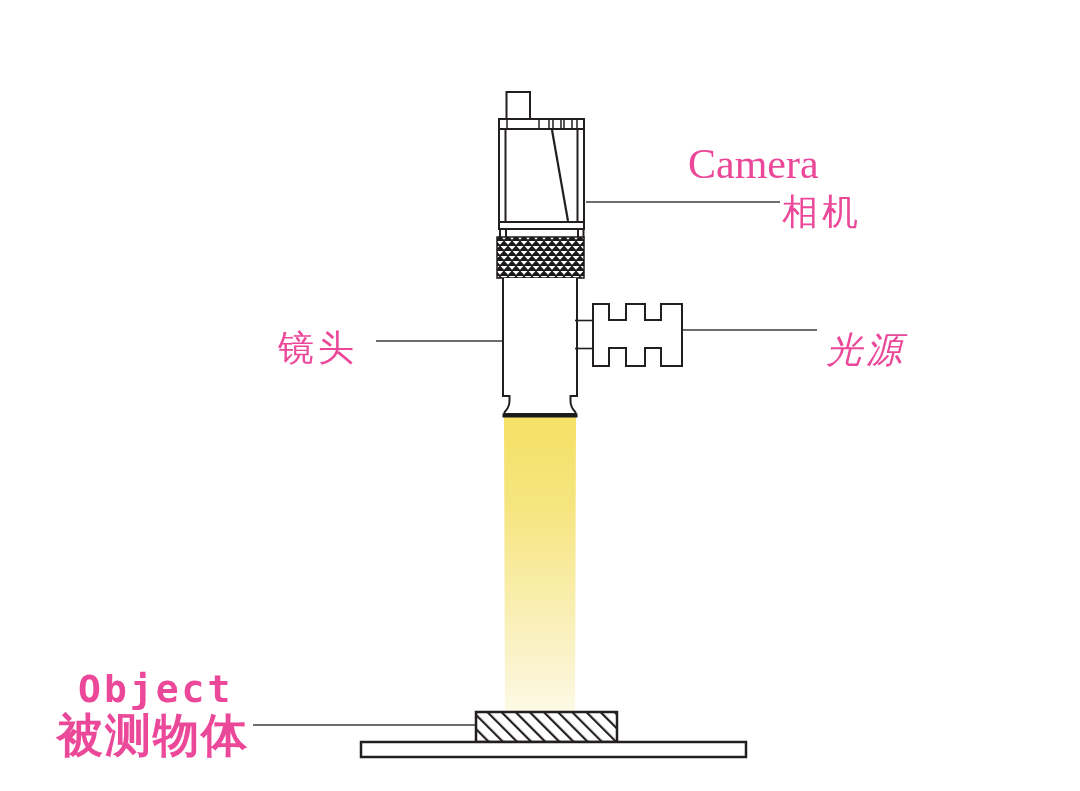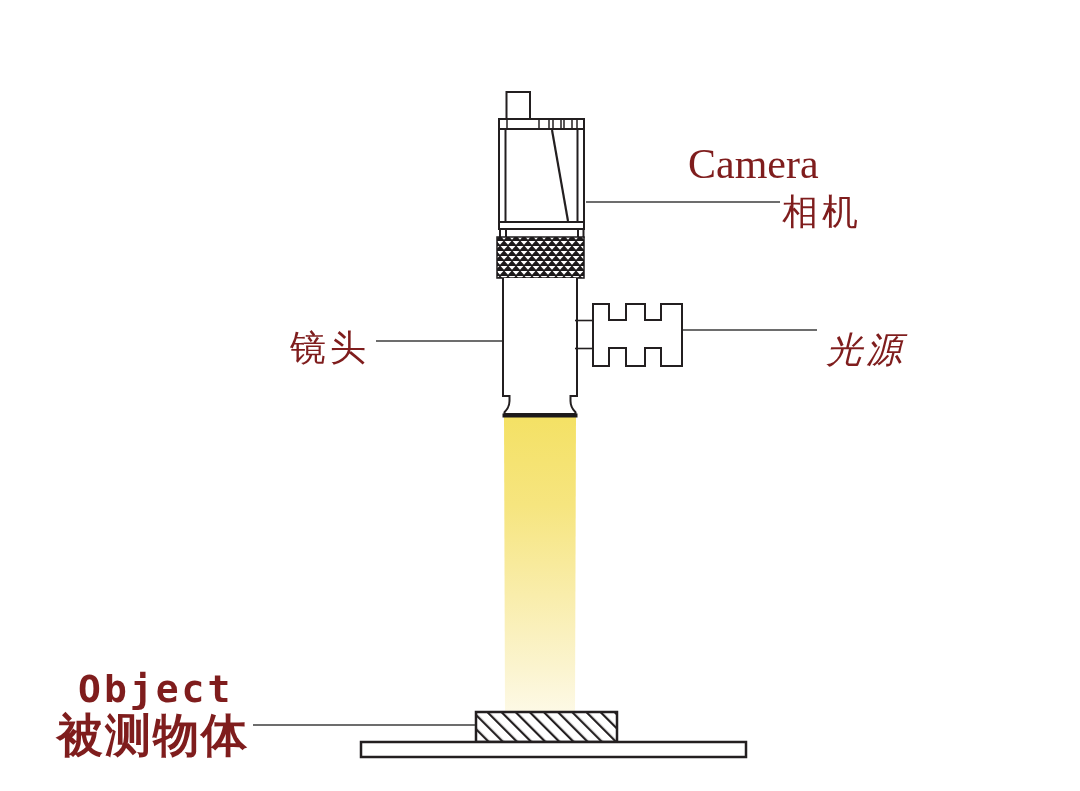--- a/index.html
+++ b/index.html
@@ -16,21 +16,21 @@
     font-family: "Liberation Sans", sans-serif;
   }
   #diagram-svg {
     position: absolute;
     left: 0;
     top: 0;
   }
   .lbl {
     position: absolute;
     white-space: nowrap;
-    color: #7f1d1d;
+    color: #ec4899;
     line-height: 1;
   }
   .serif-label {
     font-family: "Liberation Serif", "DejaVu Serif", serif;
     font-size: 42px;
     font-weight: 400;
   }
   .mono-label {
     font-family: "DejaVu Sans Mono", "Liberation Mono", monospace;
     font-size: 38px;
@@ -136,20 +136,20 @@
       <line x1="586" y1="202" x2="780" y2="202"></line>
       <line x1="376" y1="341" x2="502" y2="341"></line>
       <line x1="683" y1="330" x2="817" y2="330"></line>
       <line x1="253" y1="725" x2="475" y2="725"></line>
     </g>
   </svg>
 
   <div class="lbl serif-label" style="left:688px; top:143px;">Camera</div>
   <div class="lbl cjk-label" style="left:782px; top:194px;text-align:right;">相机</div>
 
-  <div class="lbl cjk-label" style="left:278px; top:330px;margin-left:12px;">镜头</div>
+  <div class="lbl cjk-label" style="left:278px; top:330px;">镜头</div>
 
   <div class="lbl cjk-label" style="left:826px; top:332px;font-style:italic;">光源</div>
 
   <div class="lbl mono-label" style="left:78px; top:652px;margin-top:18px;">Object</div>
   <div class="lbl cjk-label-lg" style="left:57px; top:698px;margin-top:14px;">被测物体</div>
 
 </div>
 
 </body></html>

